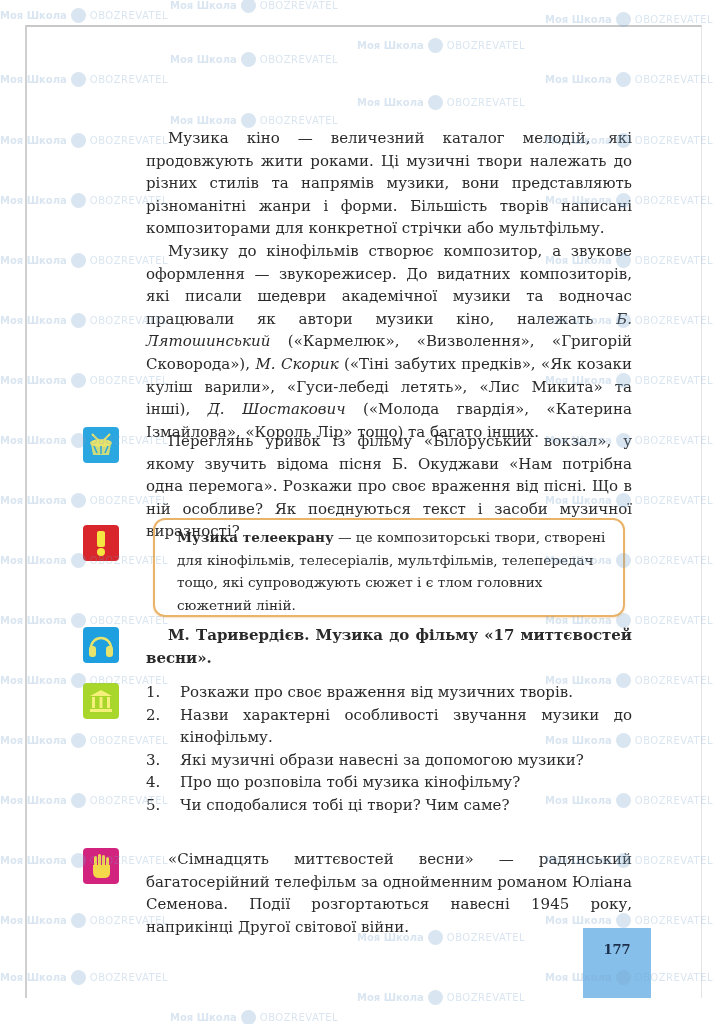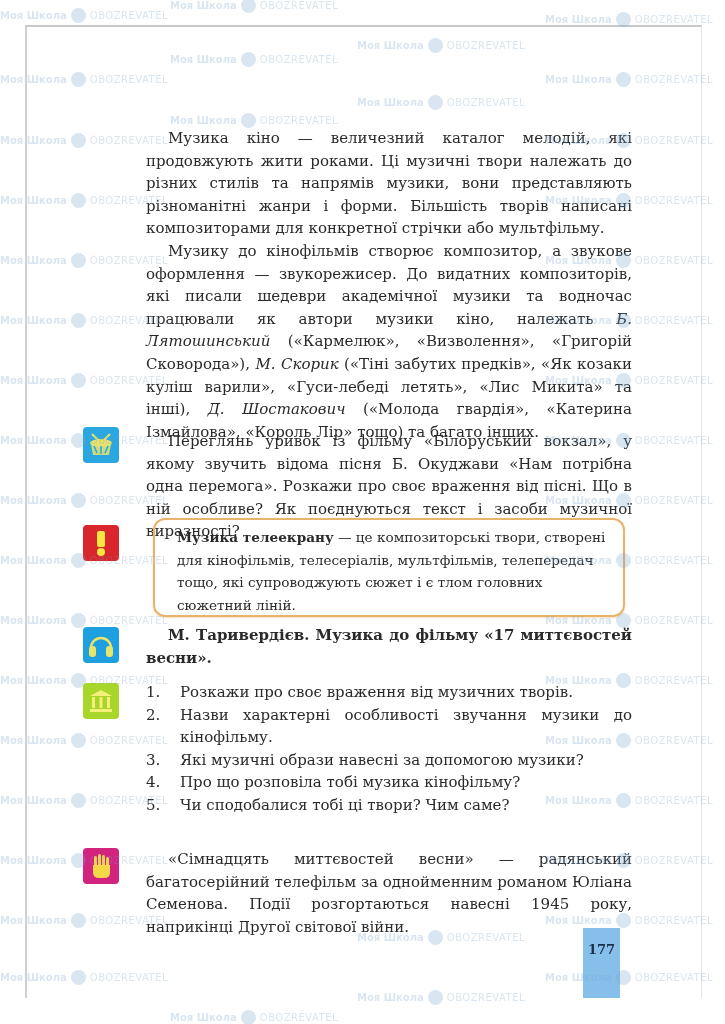--- a/index.html
+++ b/index.html
@@ -34,21 +34,21 @@
     .plan li .num { width: 34px; flex: 0 0 34px; }
     .plan li .txt { flex: 1; text-align: justify; }
     .p4 { top: 848px; }
     .p4 b { font-weight: normal; }
     .icon {
       position: absolute; left: 83px; width: 36px; height: 36px; border-radius: 4px;
       display: flex; align-items: center; justify-content: center;
     }
     .icon svg { width: 30px; height: 30px; }
     .pagenum {
-      position: absolute; left: 583px; top: 928px; width: 37px; height: 70px;
+      position: absolute; left: 583px; top: 928px; width: 68px; height: 70px;
       background: #86c0ea; text-align: center; font-weight: bold; font-size: 13px;
       color: #1c2f4a; padding-top: 14px; box-sizing: border-box;
     }
     .wm {
       position: absolute; font-family: "DejaVu Sans", sans-serif; font-size: 10px;
       color: rgba(120,160,200,0.28); white-space: nowrap; pointer-events: none;
       display: flex; align-items: center; gap: 4px; font-style: normal;
     }
     .wm .school { font-weight: bold; }
     .wm .circ { width: 15px; height: 15px; border-radius: 50%; background: rgba(120,160,200,0.28); display: inline-block; }

